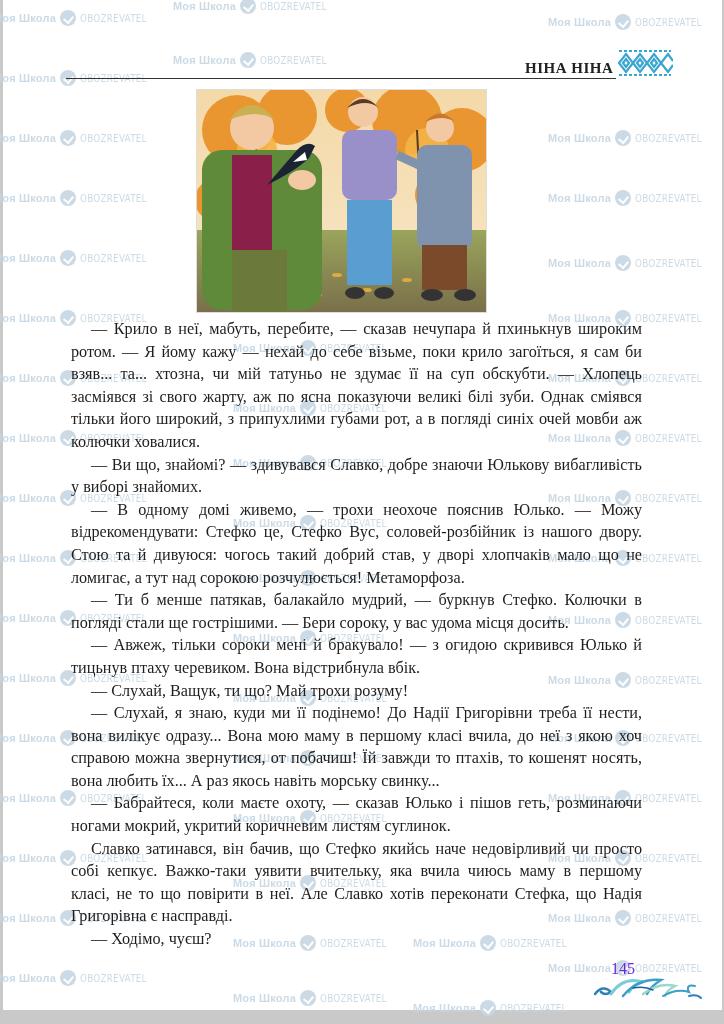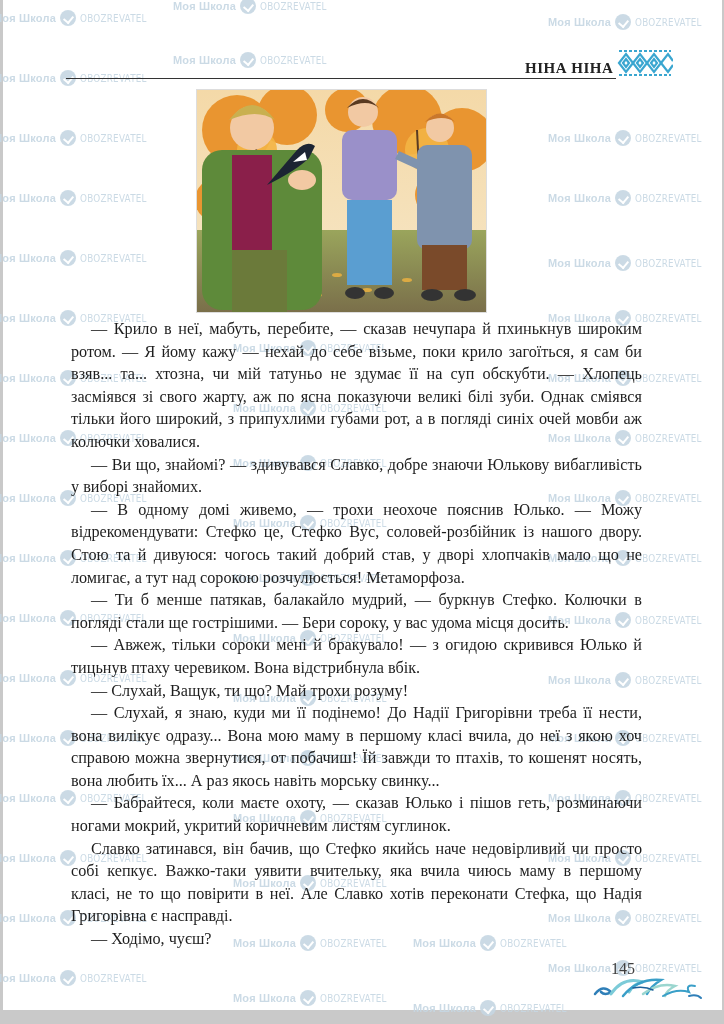--- a/index.html
+++ b/index.html
@@ -41,21 +41,21 @@
   .illustration {
     position: absolute; left: 193px; top: 89px; width: 289px; height: 222px;
     border: 1px solid #ddd; overflow: hidden;
   }
   .text {
     position: absolute; left: 68px; top: 318px; width: 571px;
     font-size: 16.2px; line-height: 22.6px; color: #1e1e1e; text-align: justify;
   }
   .text p { margin: 0; text-indent: 20px; }
   .page-number {
-    position: absolute; left: 608px; top: 960px; font-size: 16px; color: #404040;
+    position: absolute; left: 608px; top: 960px; font-size: 16px; color: #6d28d9;
   }
   .wave {
     position: absolute; left: 590px; top: 972px; width: 110px; height: 30px;
   }
 </style>
 </head>
 <body>
 
 <div class="page">
 

